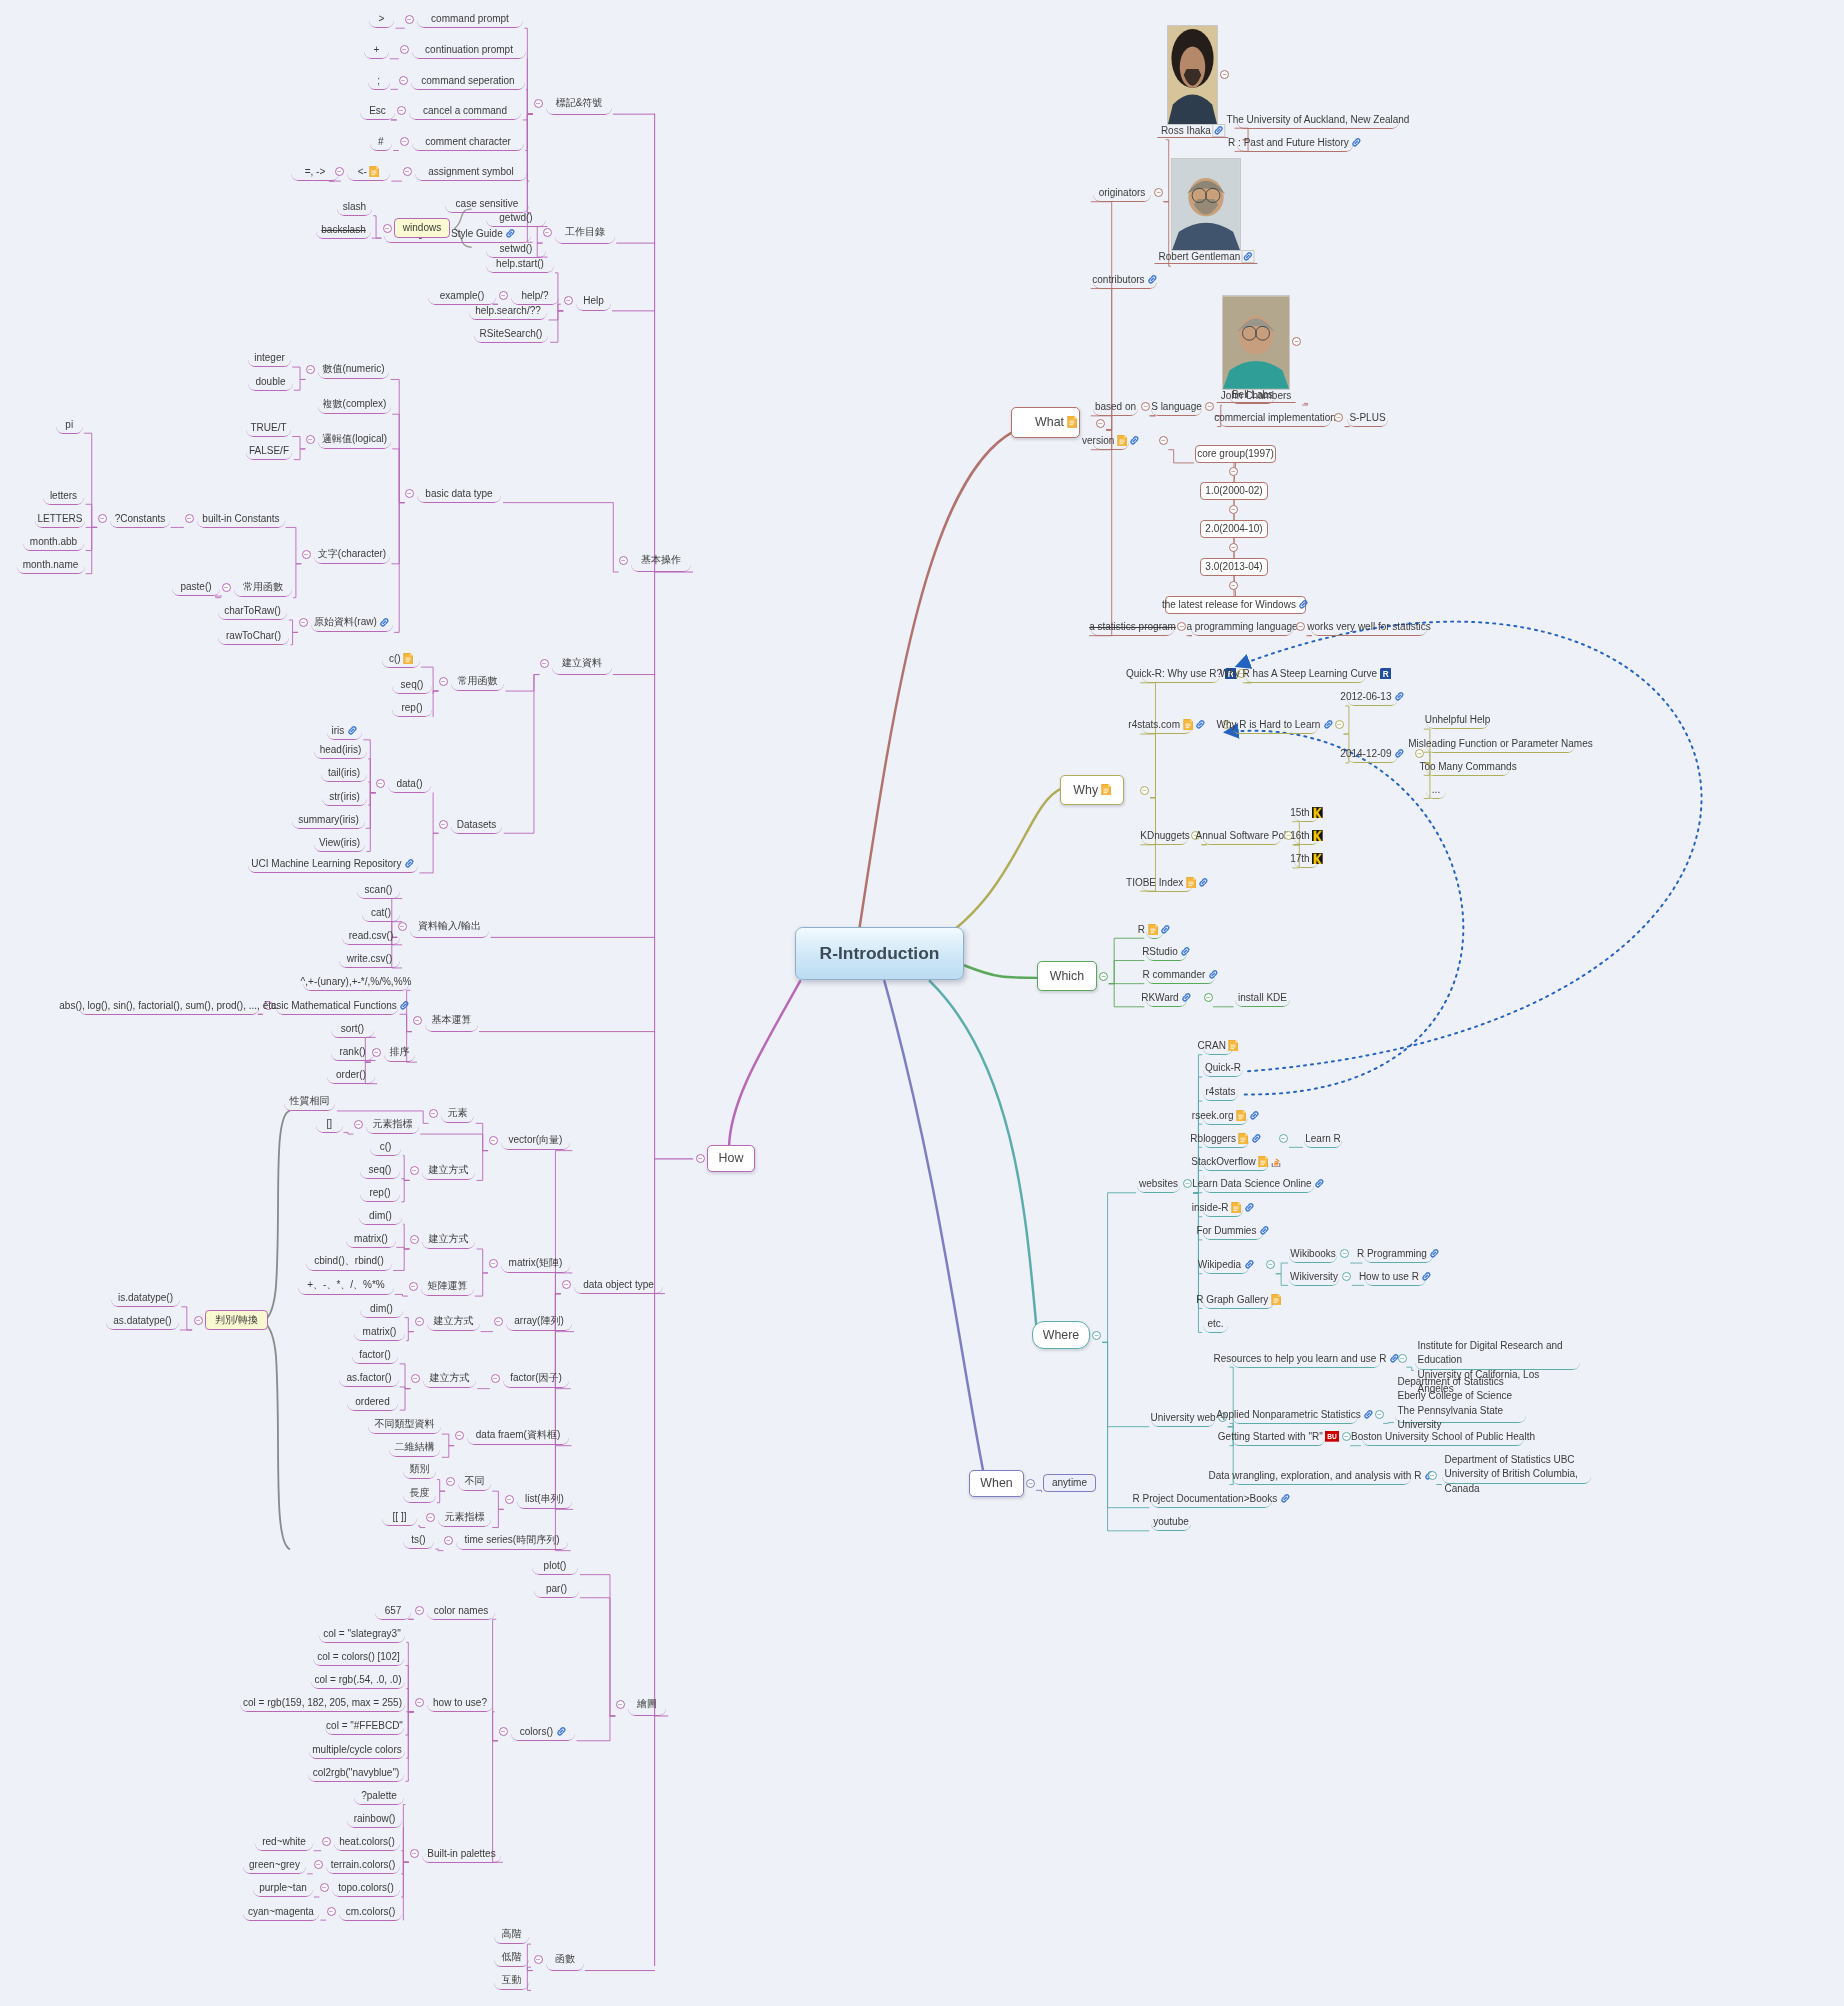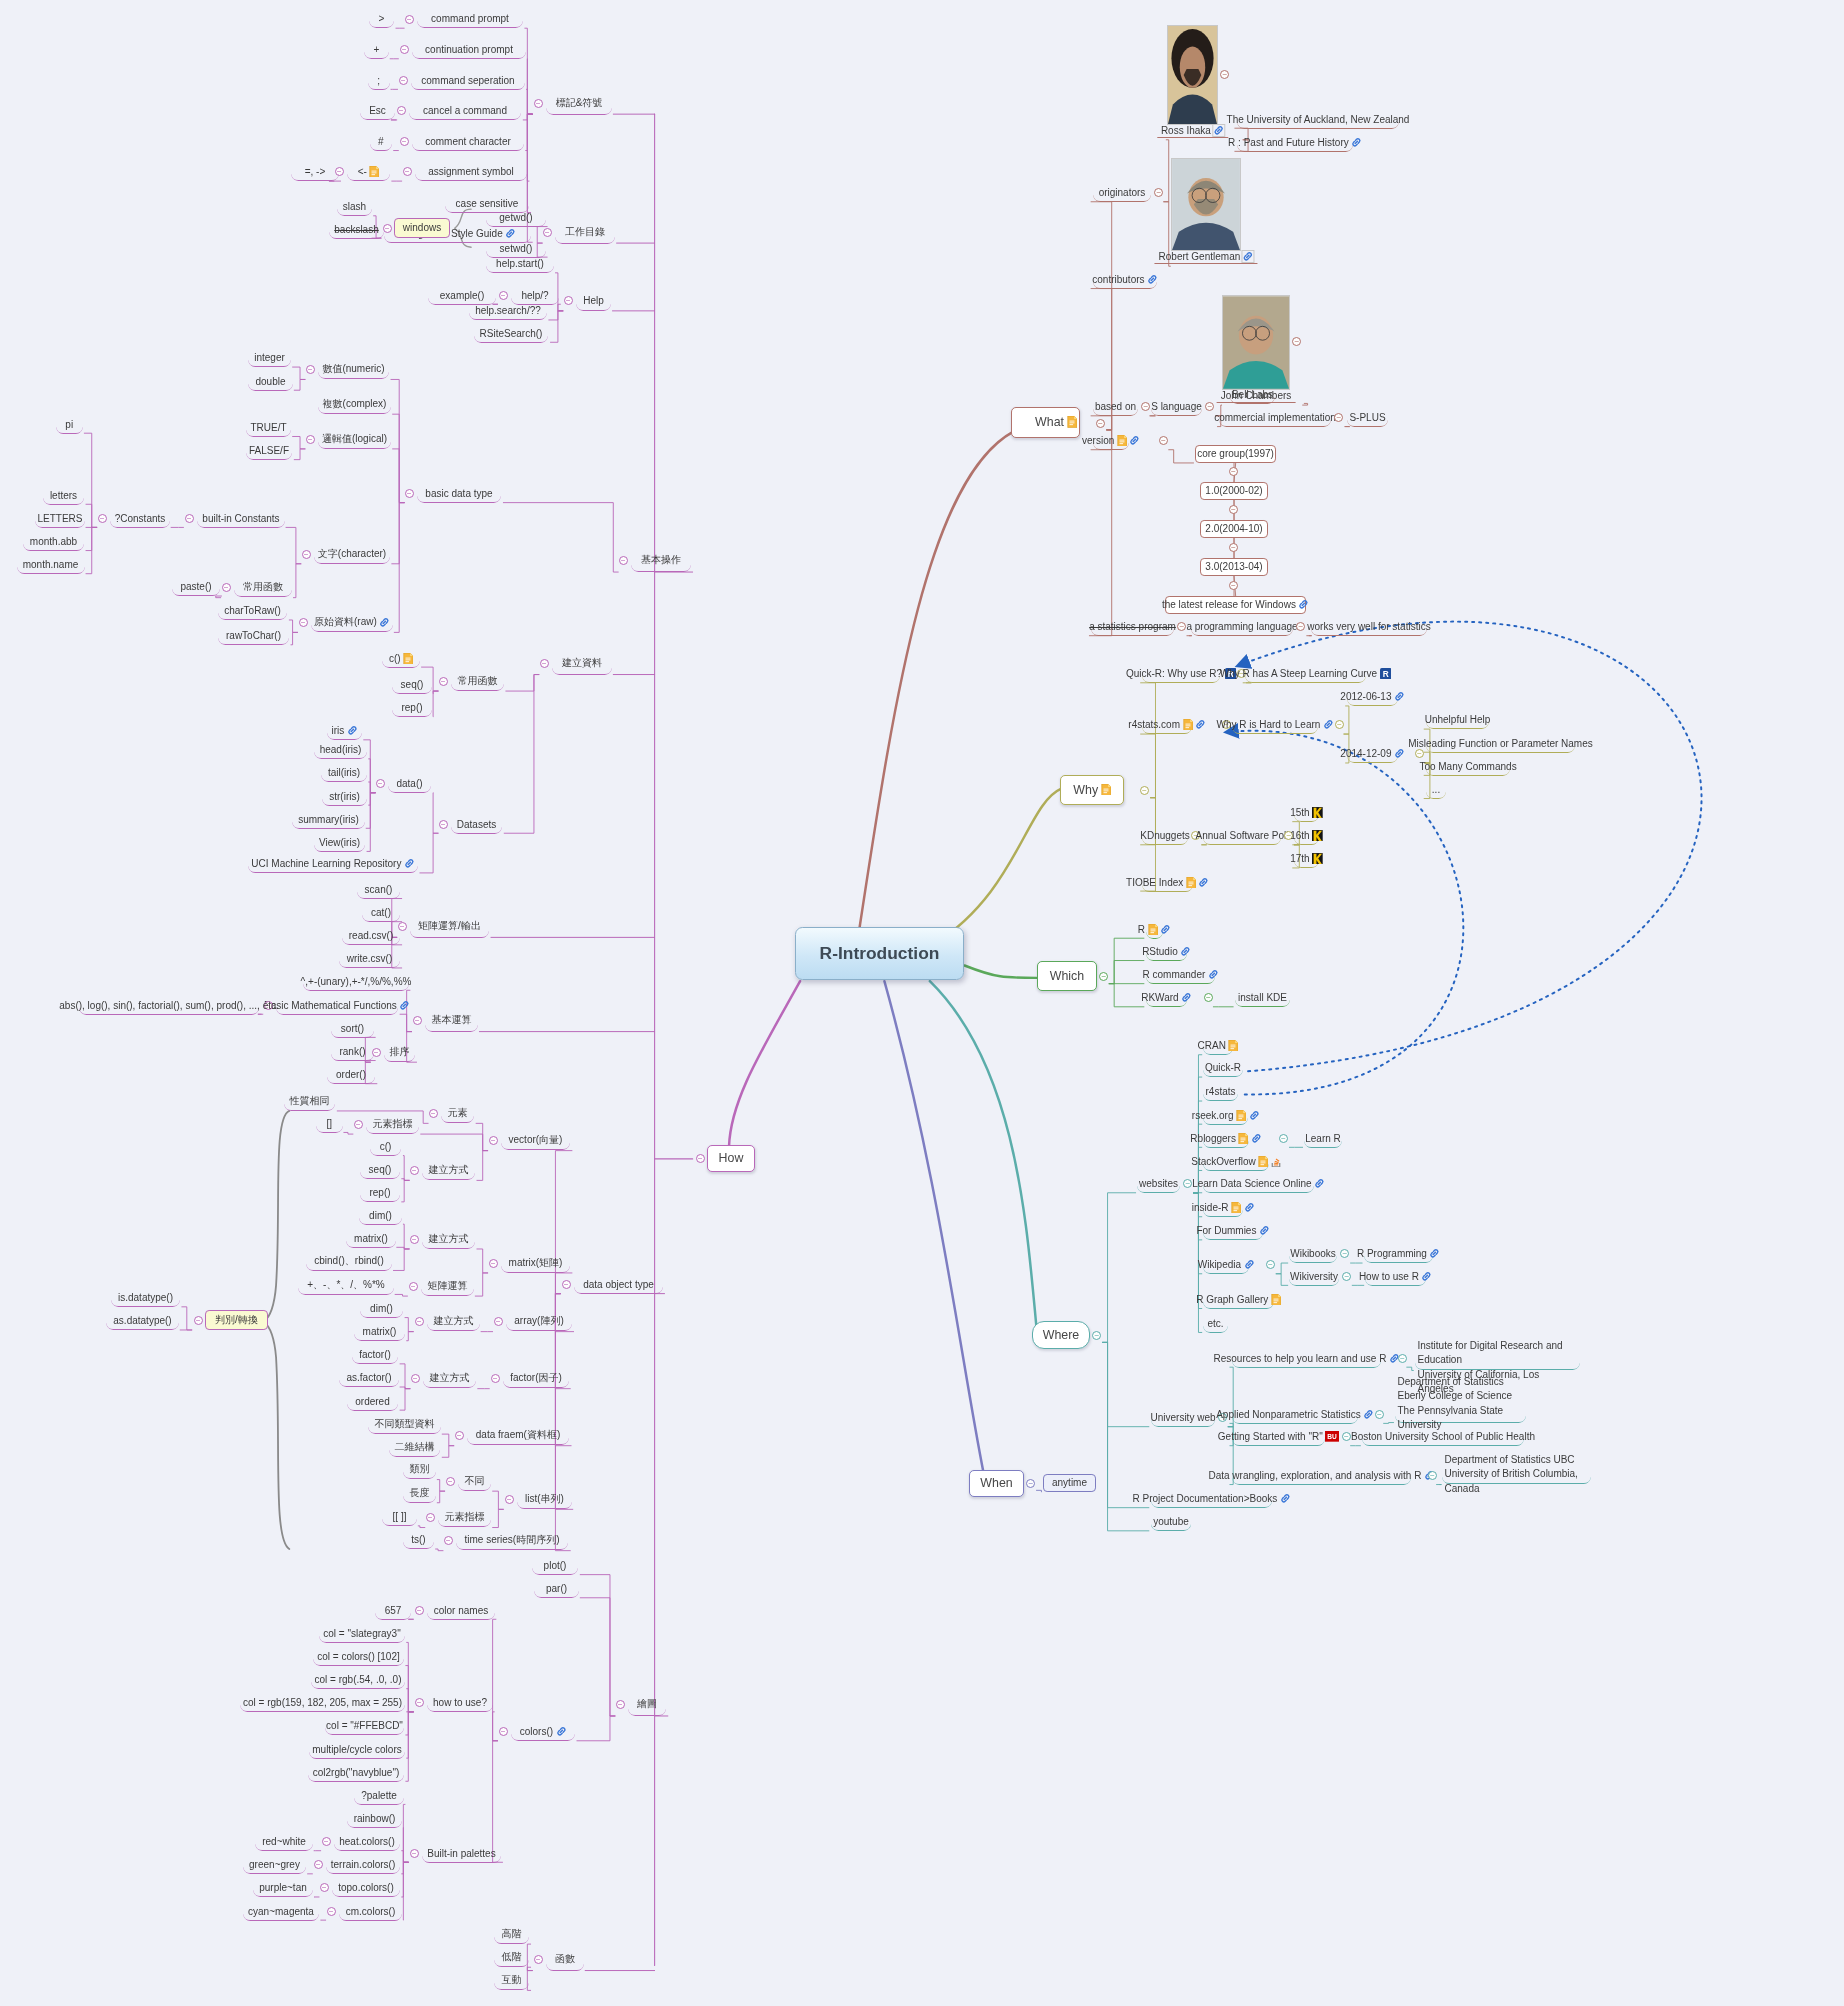--- a/index.html
+++ b/index.html
@@ -389,21 +389,21 @@
     <div class="topic" style="left: 486px; top: 241px; width: 60px; height: 16.5px; --c: #b968b9;">
       <span class="tlabel">setwd()</span>
     </div>
     <div class="topic box" style="left: 394px; top: 218px; width: 56px; height: 20px; --c: #b968b9; background: rgb(250, 250, 210);">
       <span class="tlabel">windows</span>
       <span class="hdl" style="--c: #b968b9; top: 5px; left: -12.4px;">−</span>
     </div>
     <div class="topic" style="left: 337px; top: 199px; width: 35px; height: 16.5px; --c: #b968b9;">
       <span class="tlabel">slash</span>
     </div>
-    <div class="topic strike" style="left: 316px; top: 222px; width: 55px; height: 16.5px; margin-left: 13px; --c: #b968b9;">
+    <div class="topic strike" style="left: 316px; top: 222px; width: 55px; height: 16.5px; --c: #b968b9;">
       <span class="tlabel">backslash</span>
     </div>
     <div class="topic" style="left: 576px; top: 291px; width: 35px; height: 20px; --c: #b968b9;">
       <span class="tlabel">Help</span>
       <span class="hdl" style="--c: #b968b9; top: 5px; left: -12.4px;">−</span>
     </div>
     <div class="topic" style="left: 486px; top: 256px; width: 68px; height: 16.5px; --c: #b968b9;">
       <span class="tlabel">help.start()</span>
     </div>
     <div class="topic" style="left: 511px; top: 288px; width: 48px; height: 16.5px; --c: #b968b9;">
@@ -568,21 +568,21 @@
         <svg width="10.7" height="10.7" viewBox="0 0 16 16">
           <g stroke="#3c78d8" stroke-width="2.1" fill="none" stroke-linecap="round">
             <path d="M6.3 9.7 L 9.7 6.3"></path>
             <path d="M5.2 6.8 L3.6 8.4 a2.9 2.9 0 0 0 4.1 4.1 L9.3 10.9"></path>
             <path d="M10.8 9.2 l1.6 -1.6 a2.9 2.9 0 0 0 -4.1 -4.1 L6.7 5.1"></path>
           </g>
         </svg>
       </span>
     </div>
     <div class="topic" style="left: 410px; top: 916px; width: 79px; height: 21.5px; --c: #b968b9;">
-      <span class="tlabel">矩陣運算/輸出</span>
+      <span class="tlabel">資料輸入/輸出</span>
       <span class="hdl" style="--c: #b968b9; top: 5.8px; left: -12.4px;">−</span>
     </div>
     <div class="topic" style="left: 357px; top: 882px; width: 43px; height: 16.5px; --c: #b968b9;">
       <span class="tlabel">scan()</span>
     </div>
     <div class="topic" style="left: 362px; top: 905px; width: 38px; height: 16.5px; --c: #b968b9;">
       <span class="tlabel">cat()</span>
     </div>
     <div class="topic" style="left: 342px; top: 928px; width: 58px; height: 16.5px; --c: #b968b9;">
       <span class="tlabel">read.csv()</span>

